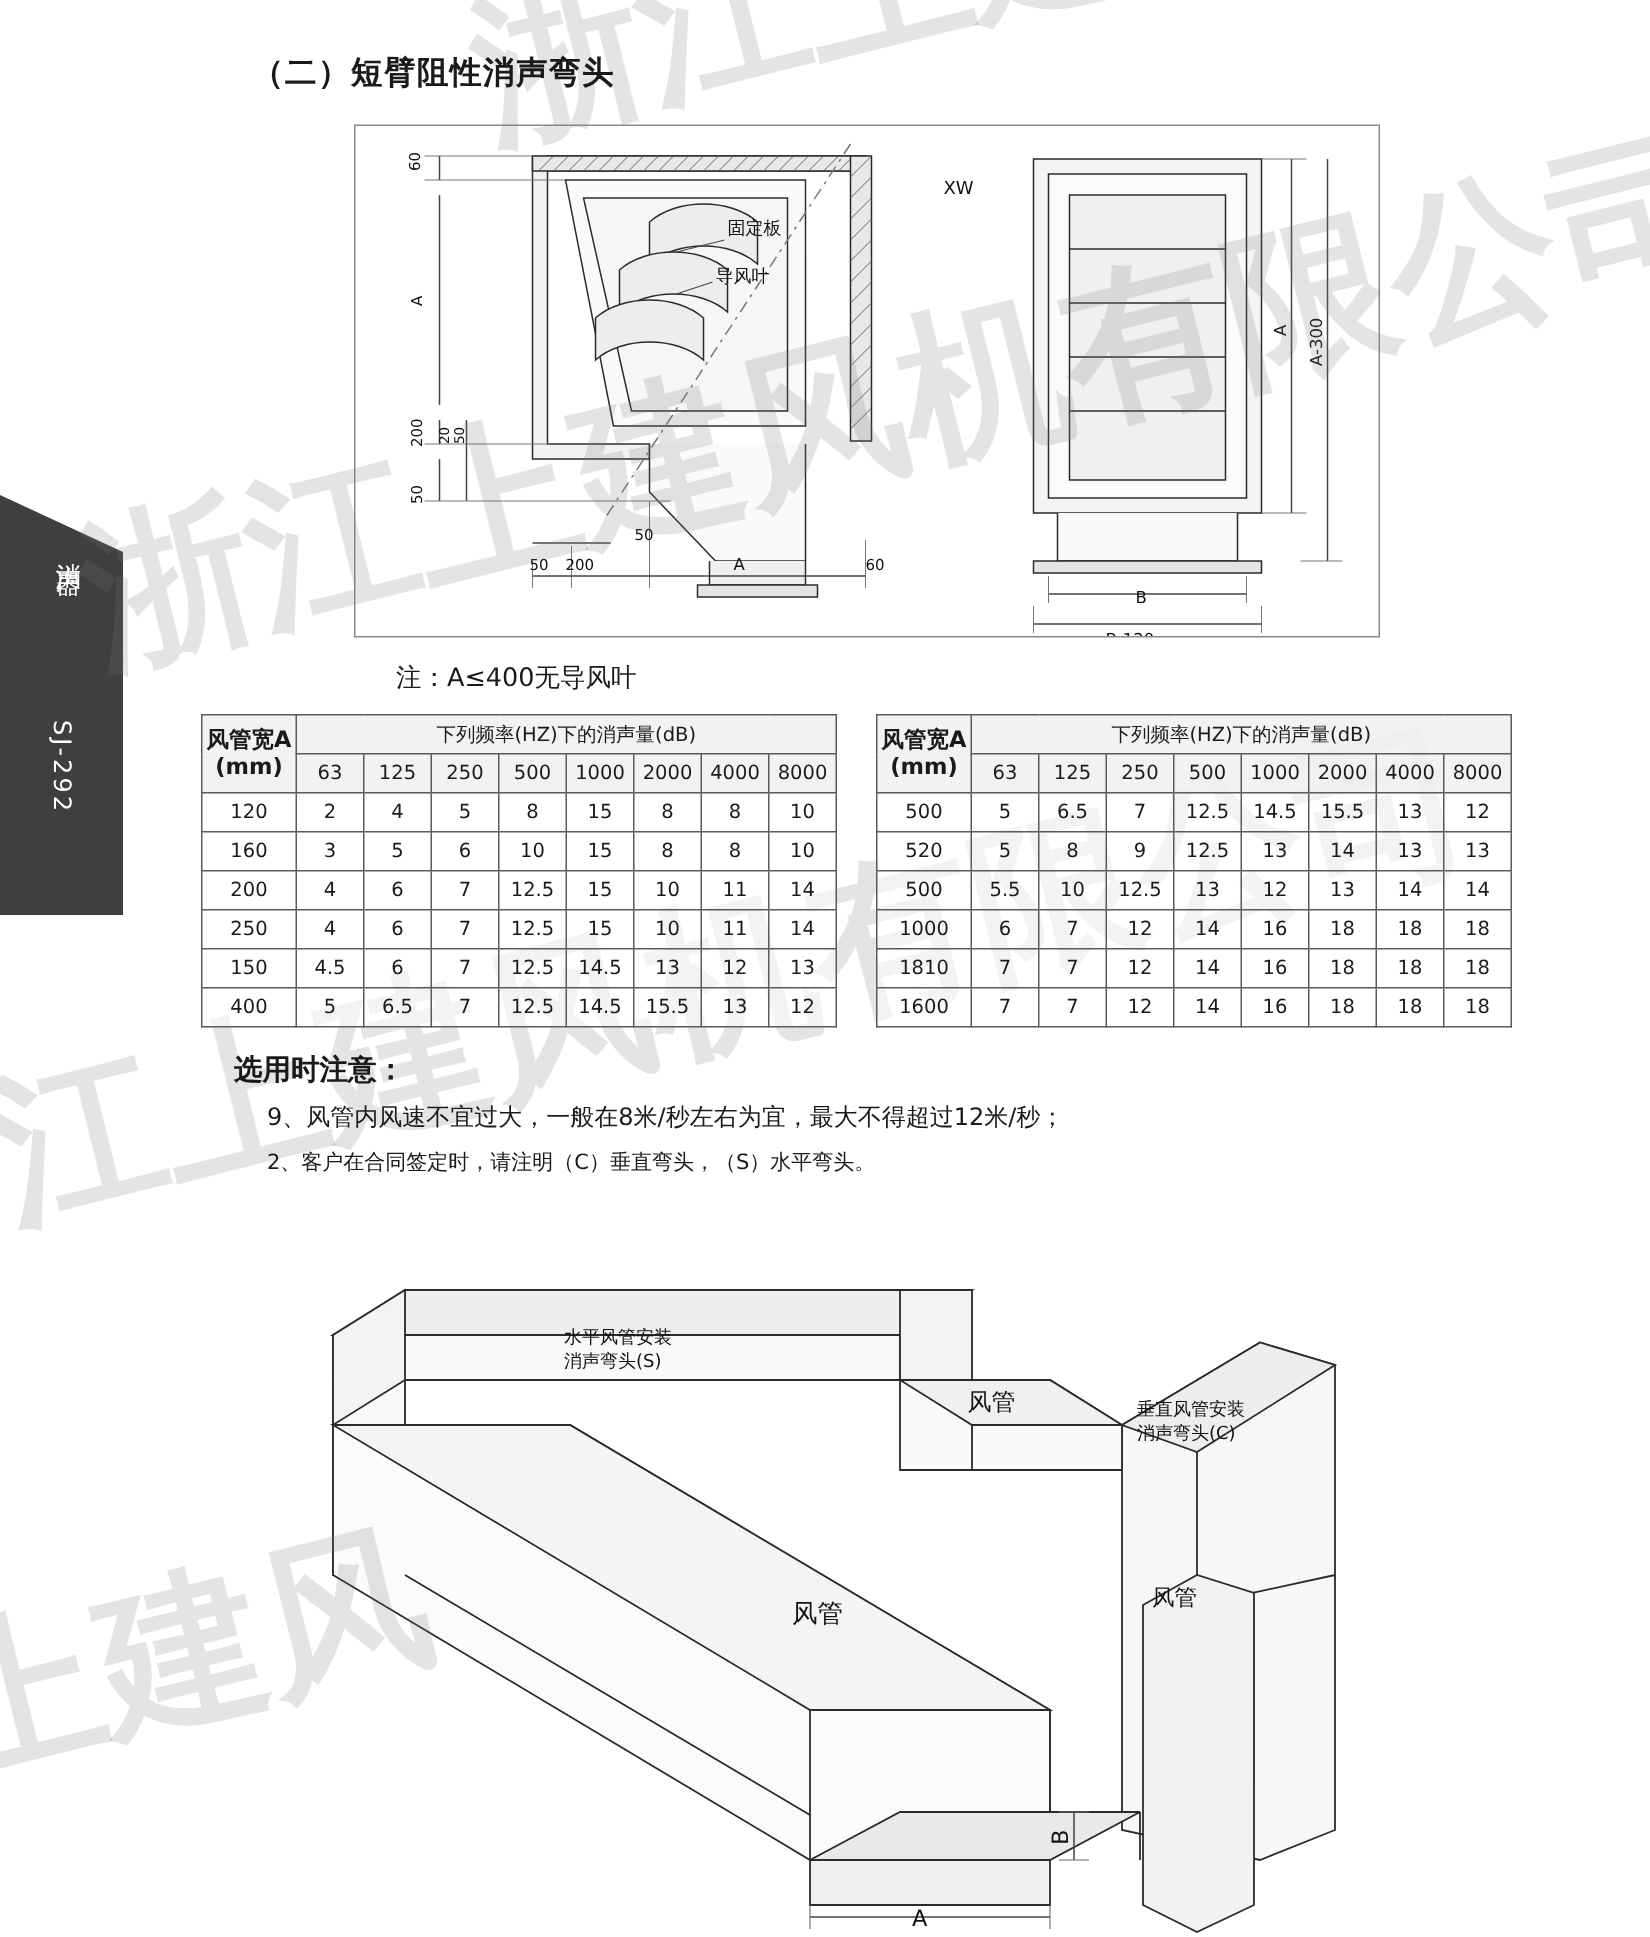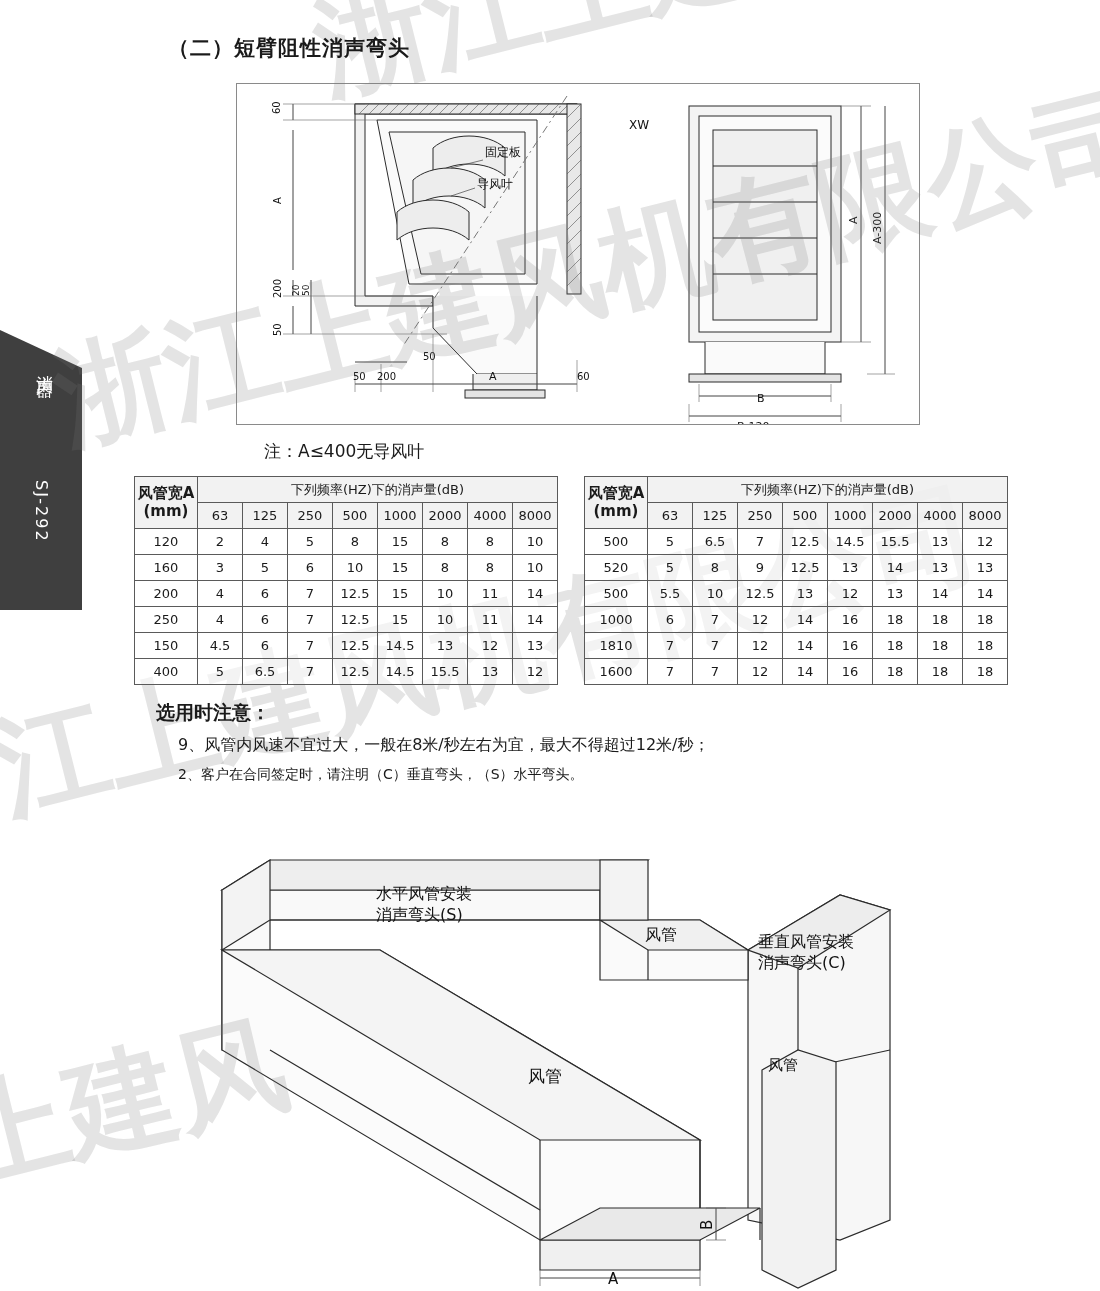--- a/index.html
+++ b/index.html
@@ -83,21 +83,21 @@
 
   
   .sel-title{position:absolute;left:156px;top:700px;font-size:19px;font-weight:bold;z-index:6;}
   .sel-l1{position:absolute;left:178px;top:735px;font-size:16px;z-index:6;}
   .sel-l2{position:absolute;left:178px;top:766px;font-size:14px;z-index:6;}
 
   
   .iso{position:absolute;left:0;top:800px;width:1100px;height:491px;z-index:4;}
   .iso svg{display:block;}
   .isolabel{
-    position:absolute;font-size:16px;color:#111;z-index:6;line-height:1.3;
+    position:absolute;font-size:12px;color:#111;z-index:6;line-height:1.3;
   }
   .lbl-h{left:376px;top:884px;}
   .lbl-v{left:758px;top:932px;}
   .lbl-fg1{left:528px;top:1065px;font-size:17px;}
   .lbl-fg2{left:645px;top:925px;font-size:16px;}
   .lbl-fg3{left:768px;top:1056px;font-size:15px;}
 </style>
 </head>
 <body>
 

